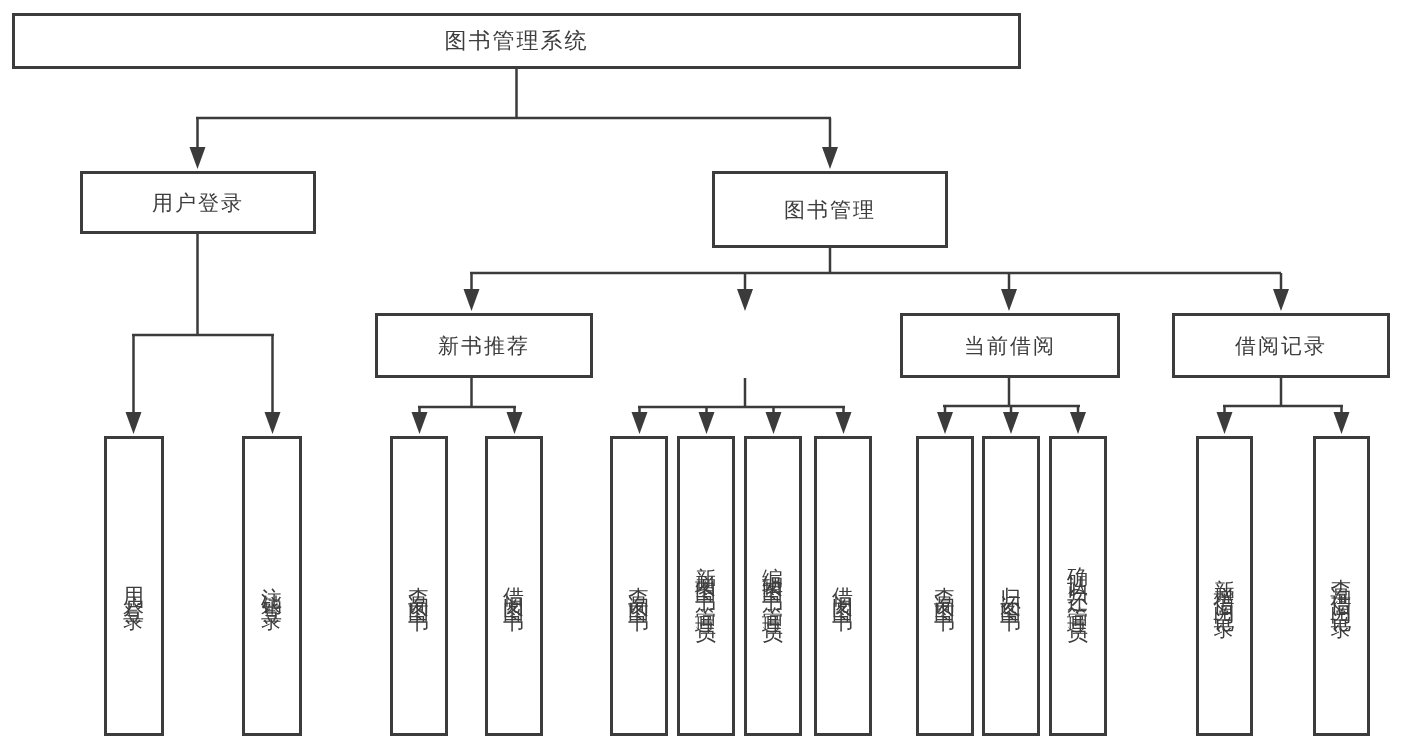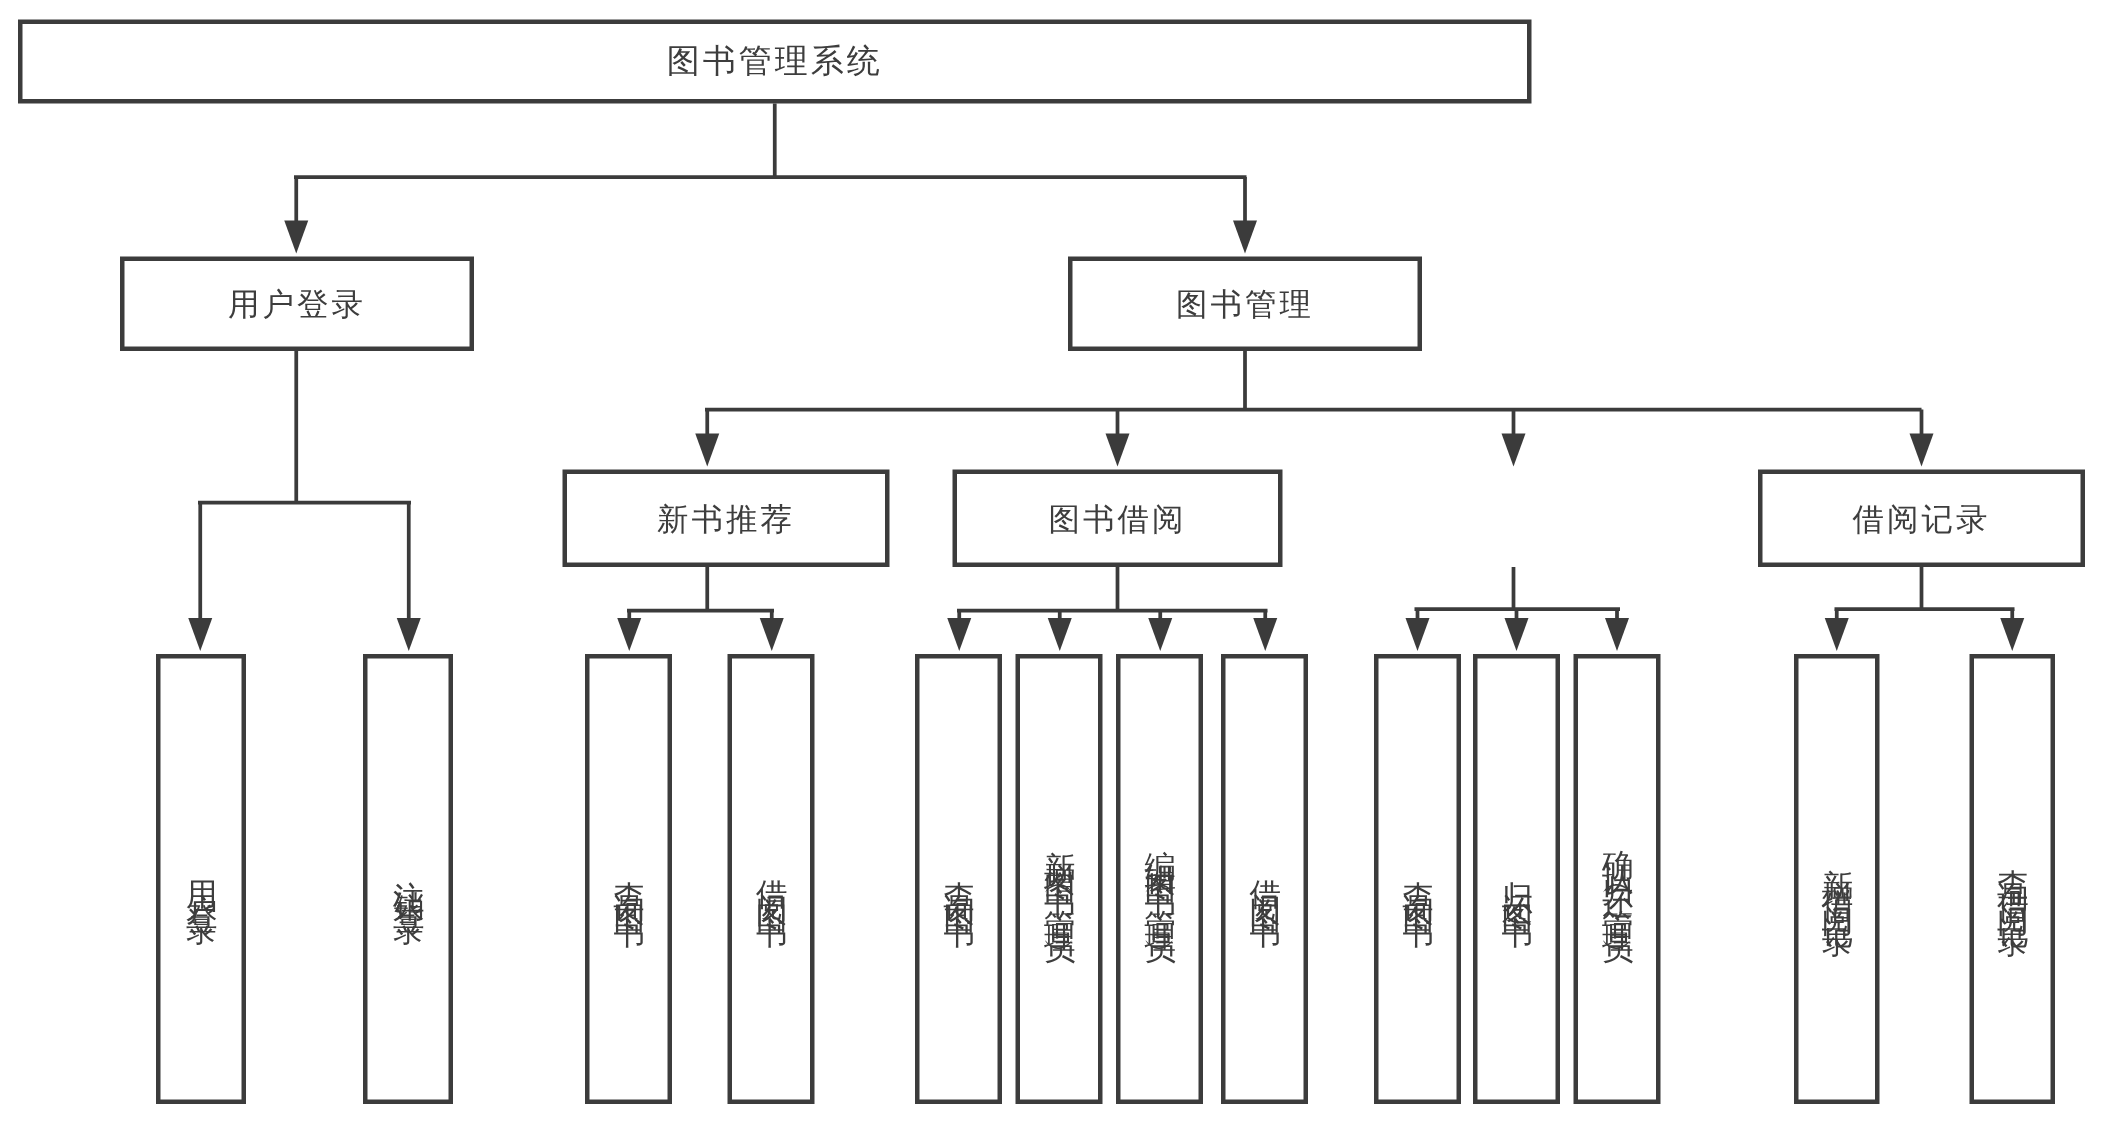--- a/index.html
+++ b/index.html
@@ -145,29 +145,29 @@
     </g>
   </svg>
 
   <div class="node node-h node-root" style="left:12px; top:13px; width:1009px; height:56px;">
     <span>图书管理系统</span>
   </div>
 
   <div class="node node-h" style="left:80px; top:171px; width:236px; height:63px;">
     <span>用户登录</span>
   </div>
-  <div class="node node-h" style="left:712px; top:171px; width:236px; height:63px;">
+  <div class="node node-h" style="left:712px; top:171px; width:236px; height:77px;">
     <span>图书管理</span>
   </div>
 
   <div class="node node-h" style="left:363px; top:313px; width:218px; height:65px;margin-left:12px;">
     <span>新书推荐</span>
   </div>
-  <div class="node node-h" style="left:635px; top:313px; width:220px; height:65px;">
-    <span>图书借阅</span>
+  <div class="node node-h" style="left:900px; top:313px; width:220px; height:65px;">
+    <span>当前借阅</span>
   </div>
   <div class="node node-h" style="left:1172px; top:313px; width:218px; height:65px;">
     <span>借阅记录</span>
   </div>
 
   <div class="node node-v" style="left:104px; top:436px; width:60px; height:300px;">
     <span class="vtext">用户登录</span>
   </div>
   <div class="node node-v" style="left:242px; top:436px; width:60px; height:300px;">
     <span class="vtext">注销登录</span>

